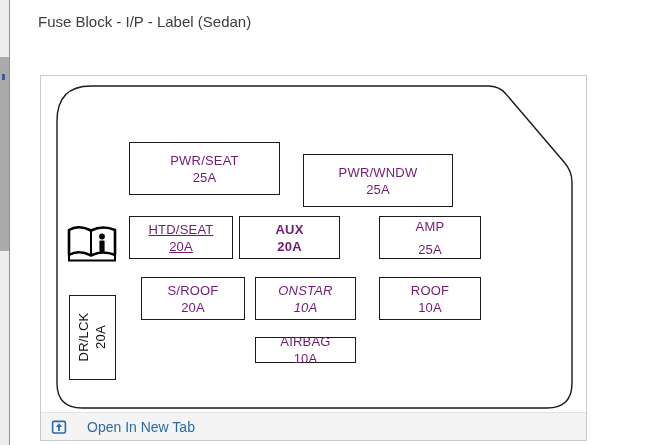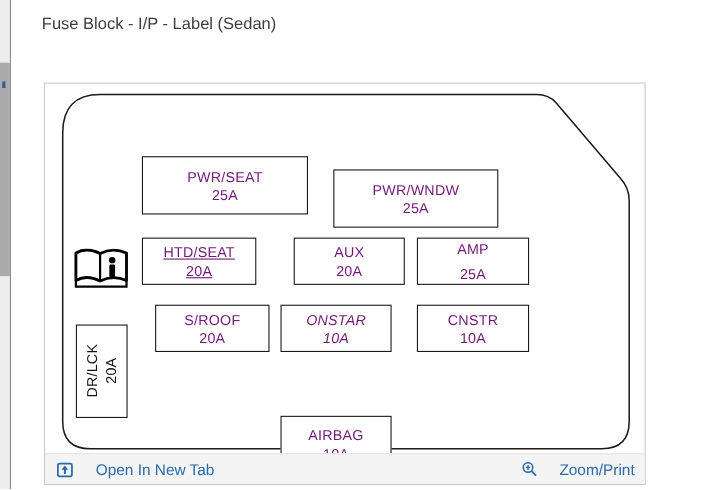--- a/index.html
+++ b/index.html
@@ -89,67 +89,59 @@
     </div>
     <div class="fuse" style="left:262px;top:66px;width:150px;height:53px;margin-top:12px;">
       <div>PWR/WNDW</div>
       <div>25A</div>
     </div>
 
     <div class="fuse" style="left:88px;top:140px;width:104px;height:43px;text-decoration:underline;">
       <div>HTD/SEAT</div>
       <div>20A</div>
     </div>
-    <div class="fuse" style="left:226px;top:140px;width:101px;height:43px;">
+    <div class="fuse" style="left:198px;top:140px;width:101px;height:43px;font-weight:bold;">
       <div>AUX</div>
       <div>20A</div>
     </div>
     <div class="fuse" style="left:338px;top:140px;width:102px;height:43px;gap:10px;">
       <div>AMP</div>
       <div>25A</div>
     </div>
 
     <div class="fuse" style="left:88px;top:201px;width:104px;height:43px;margin-left:12px;">
       <div>S/ROOF</div>
       <div>20A</div>
     </div>
     <div class="fuse" style="left:214px;top:201px;width:101px;height:43px;font-style:italic;">
       <div>ONSTAR</div>
       <div>10A</div>
     </div>
     <div class="fuse" style="left:338px;top:201px;width:102px;height:43px;">
-      <div>CNSTR</div>
+      <div>ROOF</div>
       <div>10A</div>
     </div>
 
-    <div class="fuse" style="left:214px;top:261px;width:101px;height:52px;margin-top:41px;">
+    <div class="fuse" style="left:214px;top:261px;width:101px;height:26px;">
       <div>AIRBAG</div>
       <div>10A</div>
     </div>
 
     <div class="fuse-vertical" style="left:28px;top:219px;width:47px;height:85px;">
       <div class="rot">
         <div>DR/LCK</div>
         <div>20A</div>
       </div>
     </div>
 
     <div class="panel-footer">
       <div class="footer-link">
         <svg width="16" height="16" viewBox="0 0 16 16">
           <rect x="1.6" y="2.4" width="12.8" height="11.6" rx="1.6" fill="none" stroke="#2a6aa8" stroke-width="1.6"></rect>
           <path d="M8 12 L8 6.8" stroke="#2a6aa8" stroke-width="1.8"></path>
           <path d="M4.9 8 L8 4.2 L11.1 8 Z" fill="#2a6aa8"></path>
         </svg>
         <span>Open In New Tab</span>
       </div>
-      <div class="footer-link">
-        <svg width="15" height="15" viewBox="0 0 16 16">
-          <circle cx="6.4" cy="6.4" r="4.6" fill="none" stroke="#2a6aa8" stroke-width="1.5"></circle>
-          <path d="M4.2 6.4 H8.6 M6.4 4.2 V8.6" stroke="#2a6aa8" stroke-width="1.4"></path>
-          <path d="M9.9 9.9 L14.2 14.2" stroke="#2a6aa8" stroke-width="1.8"></path>
-        </svg>
-        <span>Zoom/Print</span>
-      </div>
     </div>
 
   </div>
 </div>
 
 </body></html>

